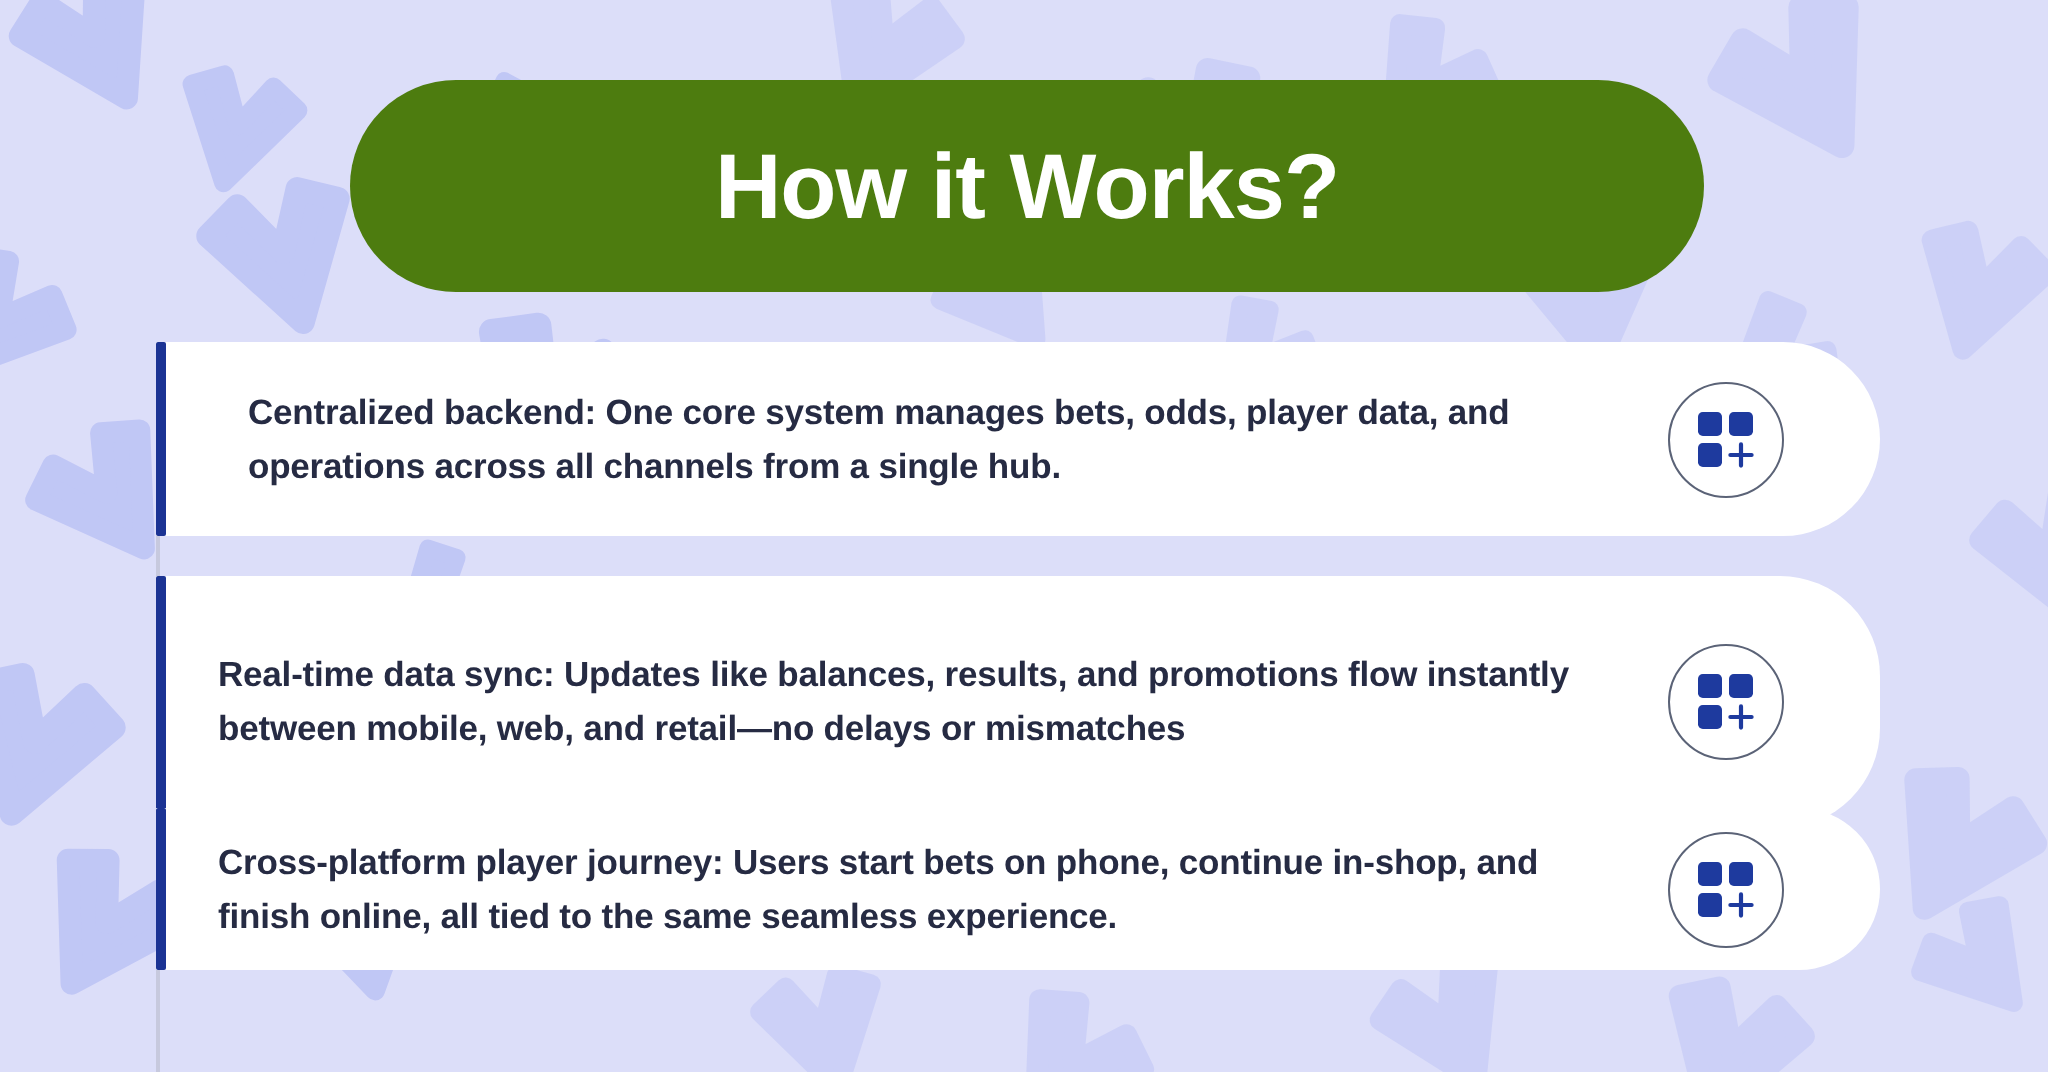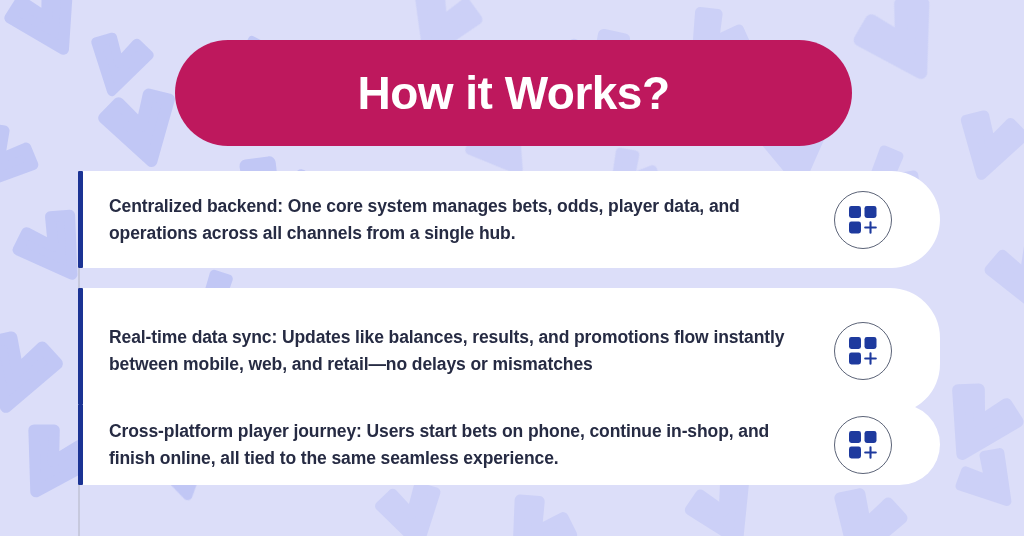--- a/index.html
+++ b/index.html
@@ -24,21 +24,21 @@
     width:2px; height:365px;
     background:#c7c9de;
     z-index:1;
   }
 
   
   .title-pill {
     position:absolute;
     left:175px; top:40px;
     width:677px; height:106px;
-    background:#be185d;
+    background:#4d7c0f;
     border-radius:53px;
     display:flex; align-items:center; justify-content:center;
     z-index:3;
   }
   .title-pill .title-text {
     color:#ffffff;
     font-size:46px;
     font-weight:bold;
     letter-spacing:-0.5px;
     line-height:1;
@@ -79,21 +79,21 @@
     width:58px; height:58px;
     margin-right:48px;
     border:1.6px solid #5b6377;
     border-radius:50%;
     display:flex;
     align-items:center;
     justify-content:center;
     flex:none;
   }
 
-  #card-0 { top:171px; height:97px; }
+  #card-0 { top:171px; height:97px;padding-left:15px; }
   #card-1 { top:288px; height:126px; }
   #card-2 { top:404px; height:81px; }
 </style>
 </head>
 <body>
 
 <svg id="bg-pattern" viewBox="0 0 1024 536" xmlns="http://www.w3.org/2000/svg" aria-hidden="true">
   <defs>
     <g id="chev">
       <path d="M0 0 L26 42 L52 0 L38 -8 L26 14 L14 -8 Z" fill="#bcc3f5" stroke="#bcc3f5" stroke-width="9" stroke-linejoin="round"></path>

